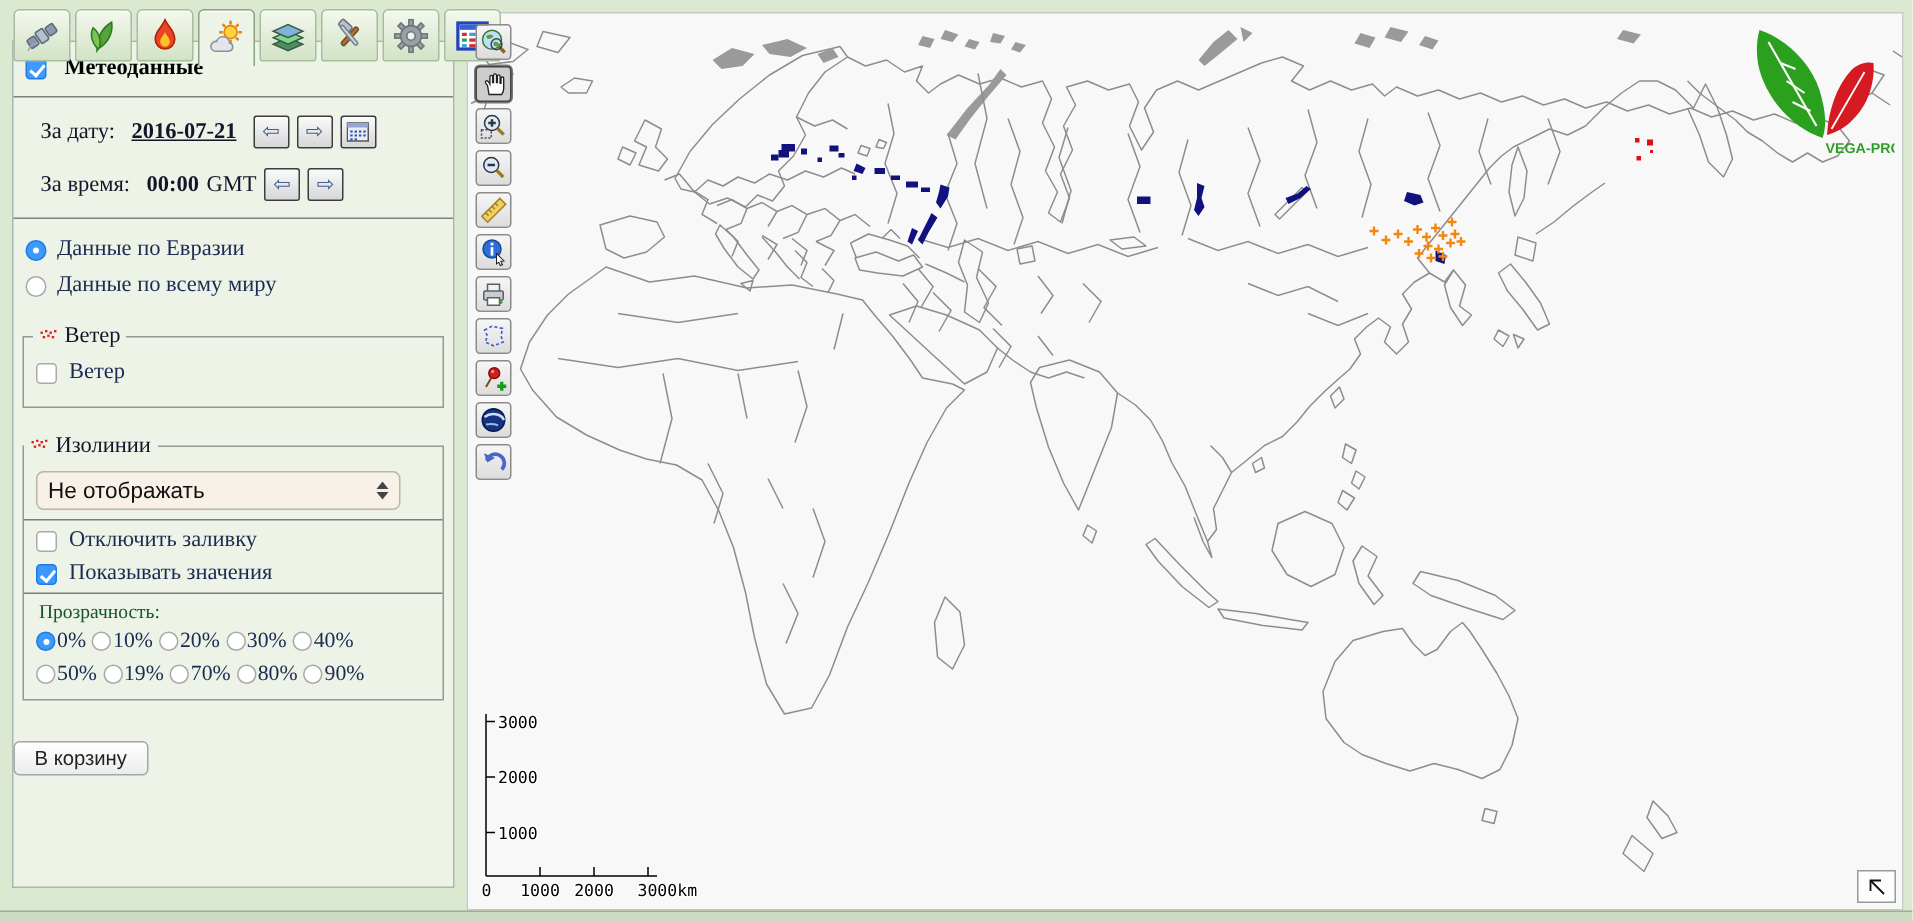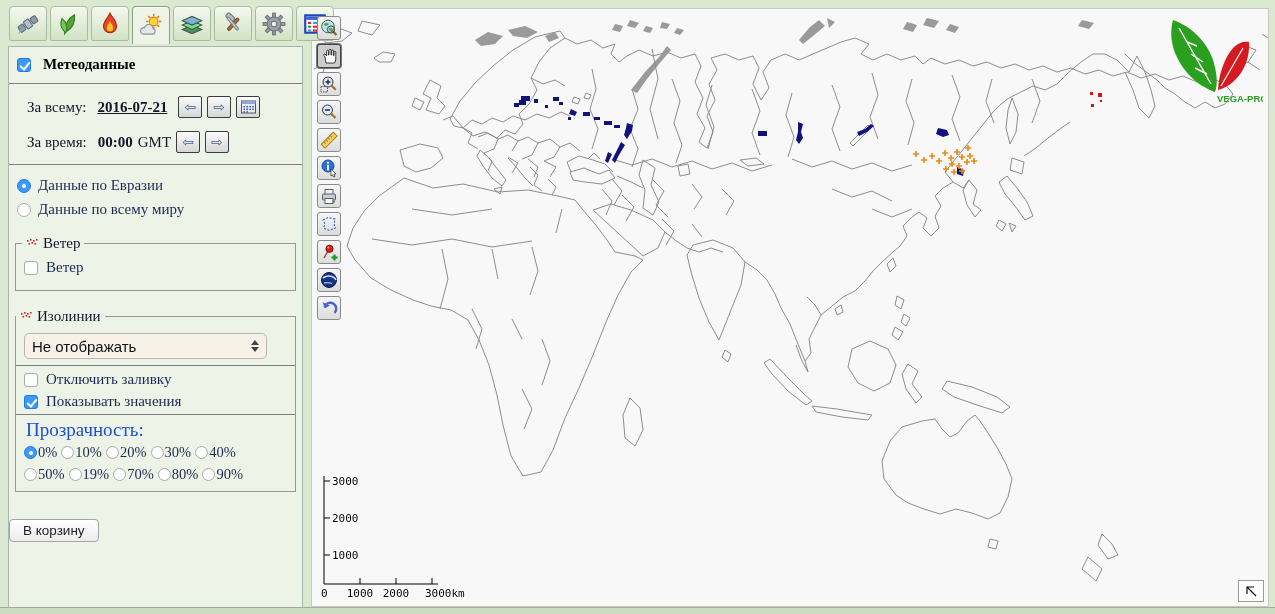--- a/index.html
+++ b/index.html
@@ -7,21 +7,21 @@
        font-family:"Liberation Serif",serif;color:#14142a;}
   
   .tabbar{position:absolute;left:9px;top:6px;display:flex;gap:3px;z-index:5;}
   .tab{width:36px;height:33px;background:linear-gradient(#f4f8ee,#d2e3c5);
        border:1px solid #a8bda0;border-radius:4px 4px 2px 2px;display:flex;
        align-items:center;justify-content:center;box-shadow:inset 0 1px 0 #ffffffcc;cursor:pointer;}
   .tab.active{background:#edf3e6;height:37px;border-color:#8aa184;border-bottom:none;
        border-radius:4px 4px 0 0;}
   .tab svg{width:26px;height:26px;}
   
-  .sidebar{position:absolute;left:8px;top:46px;width:295px;height:565px;background:#edf3e6;
+  .sidebar{position:absolute;left:8px;top:27px;width:295px;height:565px;background:#edf3e6;
        border:1px solid #a9b6ad;box-sizing:border-box;z-index:4;}
   .row{display:flex;align-items:center;}
   .title-row{padding:9px 0 4px 8px;gap:12px;}
   .title{font-weight:bold;font-size:15px;color:#000;}
   hr.full{border:0;border-top:1px solid #808080;margin:6px 0 0 0;}
   .date-row{margin:12px 0 0 18px;gap:5px;font-size:15px;}
   .time-row{margin:13px 0 11px 18px;gap:5px;font-size:15px;}
   .date-link{font-weight:bold;text-decoration:underline;margin:0 6px 0 6px;cursor:pointer;}
   .bold{font-weight:bold;}
   .nav-btn{width:22px;height:20px;border:1px solid #3c3c3c;border-radius:2px;
@@ -48,21 +48,21 @@
        background:#f7f1e8;display:flex;align-items:center;padding:0 7px;
        font-family:"Liberation Sans",sans-serif;font-size:15px;color:#111;cursor:pointer;}
   .select .sel-label{flex:1;}
   .updown{display:flex;flex-direction:column;gap:2px;align-items:center;}
   .updown .up{width:0;height:0;border-left:4px solid transparent;border-right:4px solid transparent;
        border-bottom:5px solid #444;}
   .updown .down{width:0;height:0;border-left:4px solid transparent;border-right:4px solid transparent;
        border-top:5px solid #444;}
   .divider{border-top:1px solid #7c7c7c;margin:3px 0;}
   .iso-inner{padding:0 6px;}
-  .opacity-label{font-size:19px;margin:4px 0 3px 4px;color:#1d4ed8;}
+  .opacity-label{font-size:13px;margin:4px 0 3px 4px;color:#14532d;}
   .op-row{display:flex;align-items:center;margin:0 0 5px 2px;font-size:14.5px;color:#1b2a52;}
   .op-item{display:flex;align-items:center;gap:1px;margin-right:4px;}
   .op-item .rb{width:13px;height:13px;}
   .op-item .rb.sel::after{left:3.5px;top:3.5px;}
   .cart-wrap{text-align:left;margin-top:27px;}
   .cart-btn{display:inline-block;padding:3px 13px;font-family:"Liberation Sans",sans-serif;
        font-size:13.5px;color:#222;background:linear-gradient(#ffffff,#ececec);
        border:1px solid #a6a6a6;border-radius:4px;cursor:pointer;}
   
   .map-area{position:absolute;left:311px;top:8px;width:958px;height:599px;background:#f8f8f9;
@@ -177,21 +177,21 @@
 
   <div class="sidebar">
 
     <div class="row title-row">
       <span class="cb checked"></span>
       <span class="title">Метеоданные</span>
     </div>
     <hr class="full">
 
     <div class="row date-row">
-      <span>За всему:</span>
+      <span>За дату:</span>
       <span class="date-link">2016-07-21</span>
       <span class="nav-btn">⇦</span>
       <span class="nav-btn">⇨</span>
       <span class="nav-btn">
         <svg width="15" height="14" viewBox="0 0 15 14">
           <rect x="0.5" y="1" width="14" height="12" fill="#e8edf6" stroke="#555"></rect>
           <rect x="0.5" y="1" width="14" height="3" fill="#93a6d6"></rect>
           <g fill="#3355aa">
             <rect x="2.5" y="6" width="1.6" height="1.4"></rect>
               <rect x="5.4" y="6" width="1.6" height="1.4"></rect>

